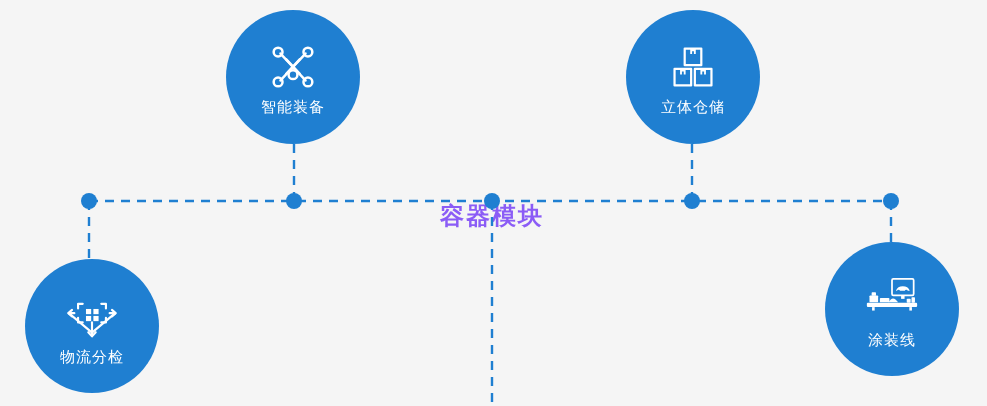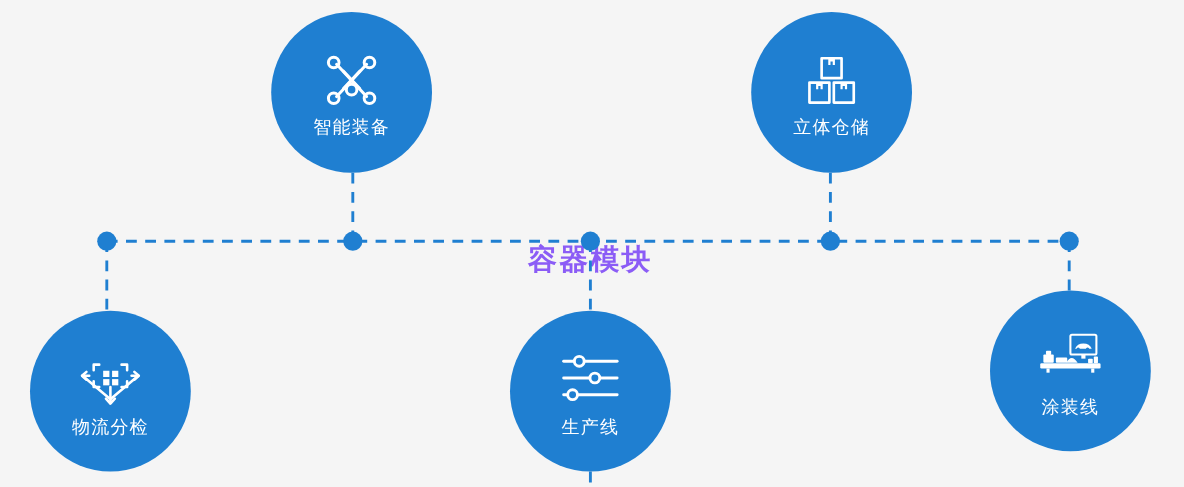--- a/index.html
+++ b/index.html
@@ -169,39 +169,20 @@
 
         <path d="M3 26 L28 47 L53 26"></path>
 
         <path d="M28 36 v14"></path>
         <path d="M24 46.5 L28 51 L32 46.5"></path>
       </svg>
     </span>
     <span class="node-label">物流分检</span>
   </div>
 
-  <div class="node node-production-line">
-    <span class="node-icon">
-      <svg viewBox="0 0 56 44" width="54" height="44" fill="none" stroke="#ffffff" stroke-width="2.6" stroke-linecap="round">
-
-        <line x1="4" y1="7" x2="13" y2="7"></line>
-        <line x1="23" y1="7" x2="52" y2="7"></line>
-        <circle cx="18" cy="7" r="4.4" fill="none"></circle>
-
-        <line x1="4" y1="22" x2="27" y2="22"></line>
-        <line x1="37" y1="22" x2="52" y2="22"></line>
-        <circle cx="32" cy="22" r="4.4" fill="none"></circle>
-
-        <line x1="4" y1="37" x2="7" y2="37"></line>
-        <line x1="17" y1="37" x2="52" y2="37"></line>
-        <circle cx="12" cy="37" r="4.4" fill="none"></circle>
-      </svg>
-    </span>
-    <span class="node-label">生产线</span>
-  </div>
 
   <div class="node node-painting-line">
     <span class="node-icon">
       <svg viewBox="0 0 60 46" width="56" height="46" fill="#ffffff">
 
         <rect x="30" y="1" width="25" height="19" rx="1.5" fill="none" stroke="#ffffff" stroke-width="2"></rect>
 
         <path d="M34.5 14.5 q2-5 8-5 q6 0 8 5 z" fill="#ffffff"></path>
         <circle cx="37.5" cy="15" r="1.6" fill="#1f7fd1"></circle>
         <circle cx="46.5" cy="15" r="1.6" fill="#1f7fd1"></circle>

